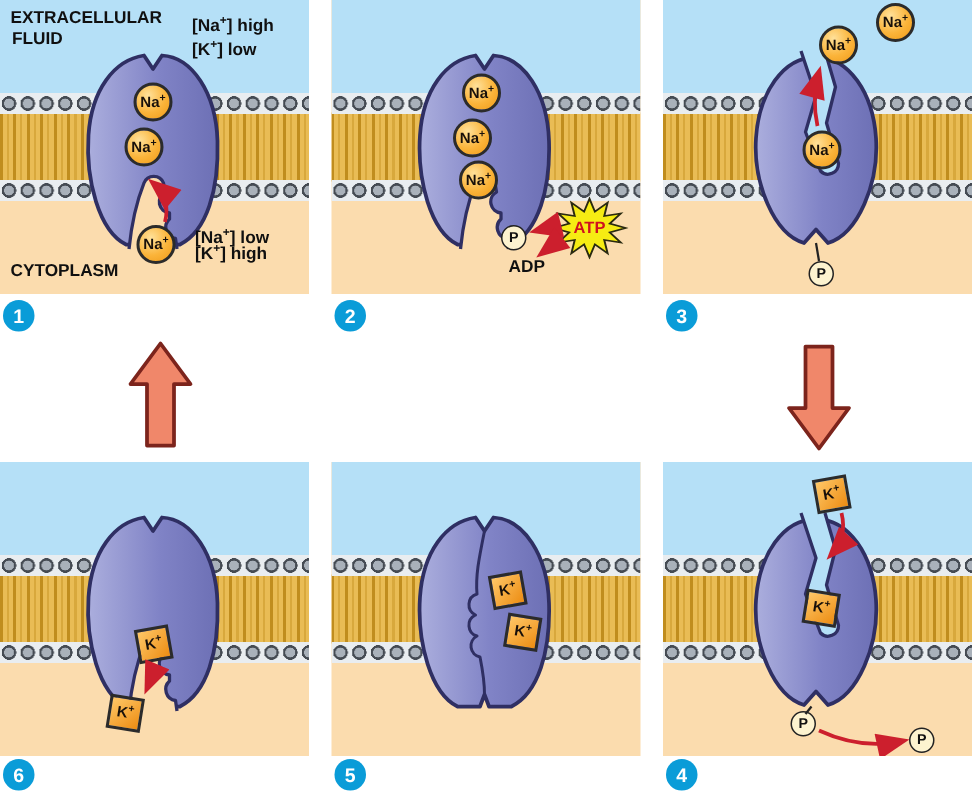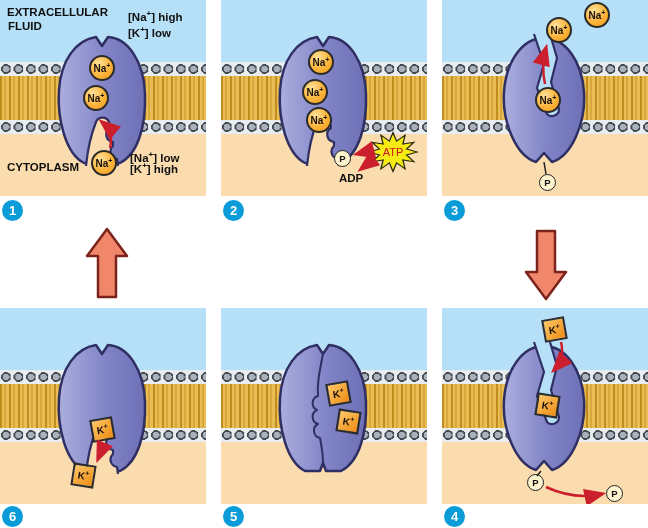--- a/index.html
+++ b/index.html
@@ -26,21 +26,21 @@
     background:radial-gradient(circle at 35% 30%,#ffe19a 0%,#fbb43a 55%,#ef9a18 100%);}
   .k{width:23px;height:23px;border:2px solid #2b2b2b;font-size:10px;transform:rotate(-10deg);
     background:linear-gradient(135deg,#ffc868,#ec8c12);}
   .k.r2{transform:rotate(9deg);}
   .p-circle{position:absolute;width:17px;height:17px;border-radius:50%;border:1.5px solid #222;background:#fdf3cf;
     display:flex;align-items:center;justify-content:center;font-size:9.5px;font-weight:bold;color:#111;box-sizing:border-box;}
   .badge{position:absolute;width:21px;height:21px;border-radius:50%;background:#0a9cd8;color:#fff;
     display:flex;align-items:center;justify-content:center;font-size:13px;font-weight:bold;}
   .atp-burst{position:absolute;width:52px;height:42px;}
   .atp-burst .atp-text{position:absolute;left:0;top:0;right:0;bottom:0;display:flex;align-items:center;justify-content:center;
-    color:#d0121f;font-weight:normal;font-size:11px;}
+    color:#d0121f;font-weight:bold;font-size:11px;}
   .adp{position:absolute;font-weight:bold;font-size:11.5px;color:#101010;}
   .cycle-arrow{position:absolute;}
 </style>
 </head>
 <body>
 
 <svg width="0" height="0" style="position:absolute" aria-hidden="true">
   <defs>
     <linearGradient id="pgrad" x1="0" y1="0" x2="1" y2="0">
       <stop offset="0" stop-color="#abaedd"></stop>
@@ -77,21 +77,21 @@
       <div class="heads bot"></div>
     </div>
     <svg class="pump" viewBox="0 0 104 136">
         <use href="#pump-down"></use>
       </svg>
 
     <div class="txt" style="left:7px;top:5px">EXTRACELLULAR</div>
     <div class="txt" style="left:8px;top:19px">FLUID</div>
     <div class="txt conc" style="left:128px;top:7px"><span>[Na</span><sup>+</sup><span>] high</span></div>
     <div class="txt conc" style="left:128px;top:23px"><span>[K</span><sup>+</sup><span>] low</span></div>
-    <div class="txt" style="left:7px;top:160px">CYTOPLASM</div>
+    <div class="txt" style="left:7px;top:174px">CYTOPLASM</div>
     <div class="txt conc" style="left:130px;top:148px"><span>[Na</span><sup>+</sup><span>] low</span></div>
     <div class="txt conc" style="left:130px;top:159px"><span>[K</span><sup>+</sup><span>] high</span></div>
 
     <div class="ion na" style="left:89px;top:55px">
         <span><span>Na</span><sup>+</sup></span>
       </div>
     <div class="ion na" style="left:83px;top:85px">
         <span><span>Na</span><sup>+</sup></span>
       </div>
     <div class="ion na" style="left:91px;top:150px">

